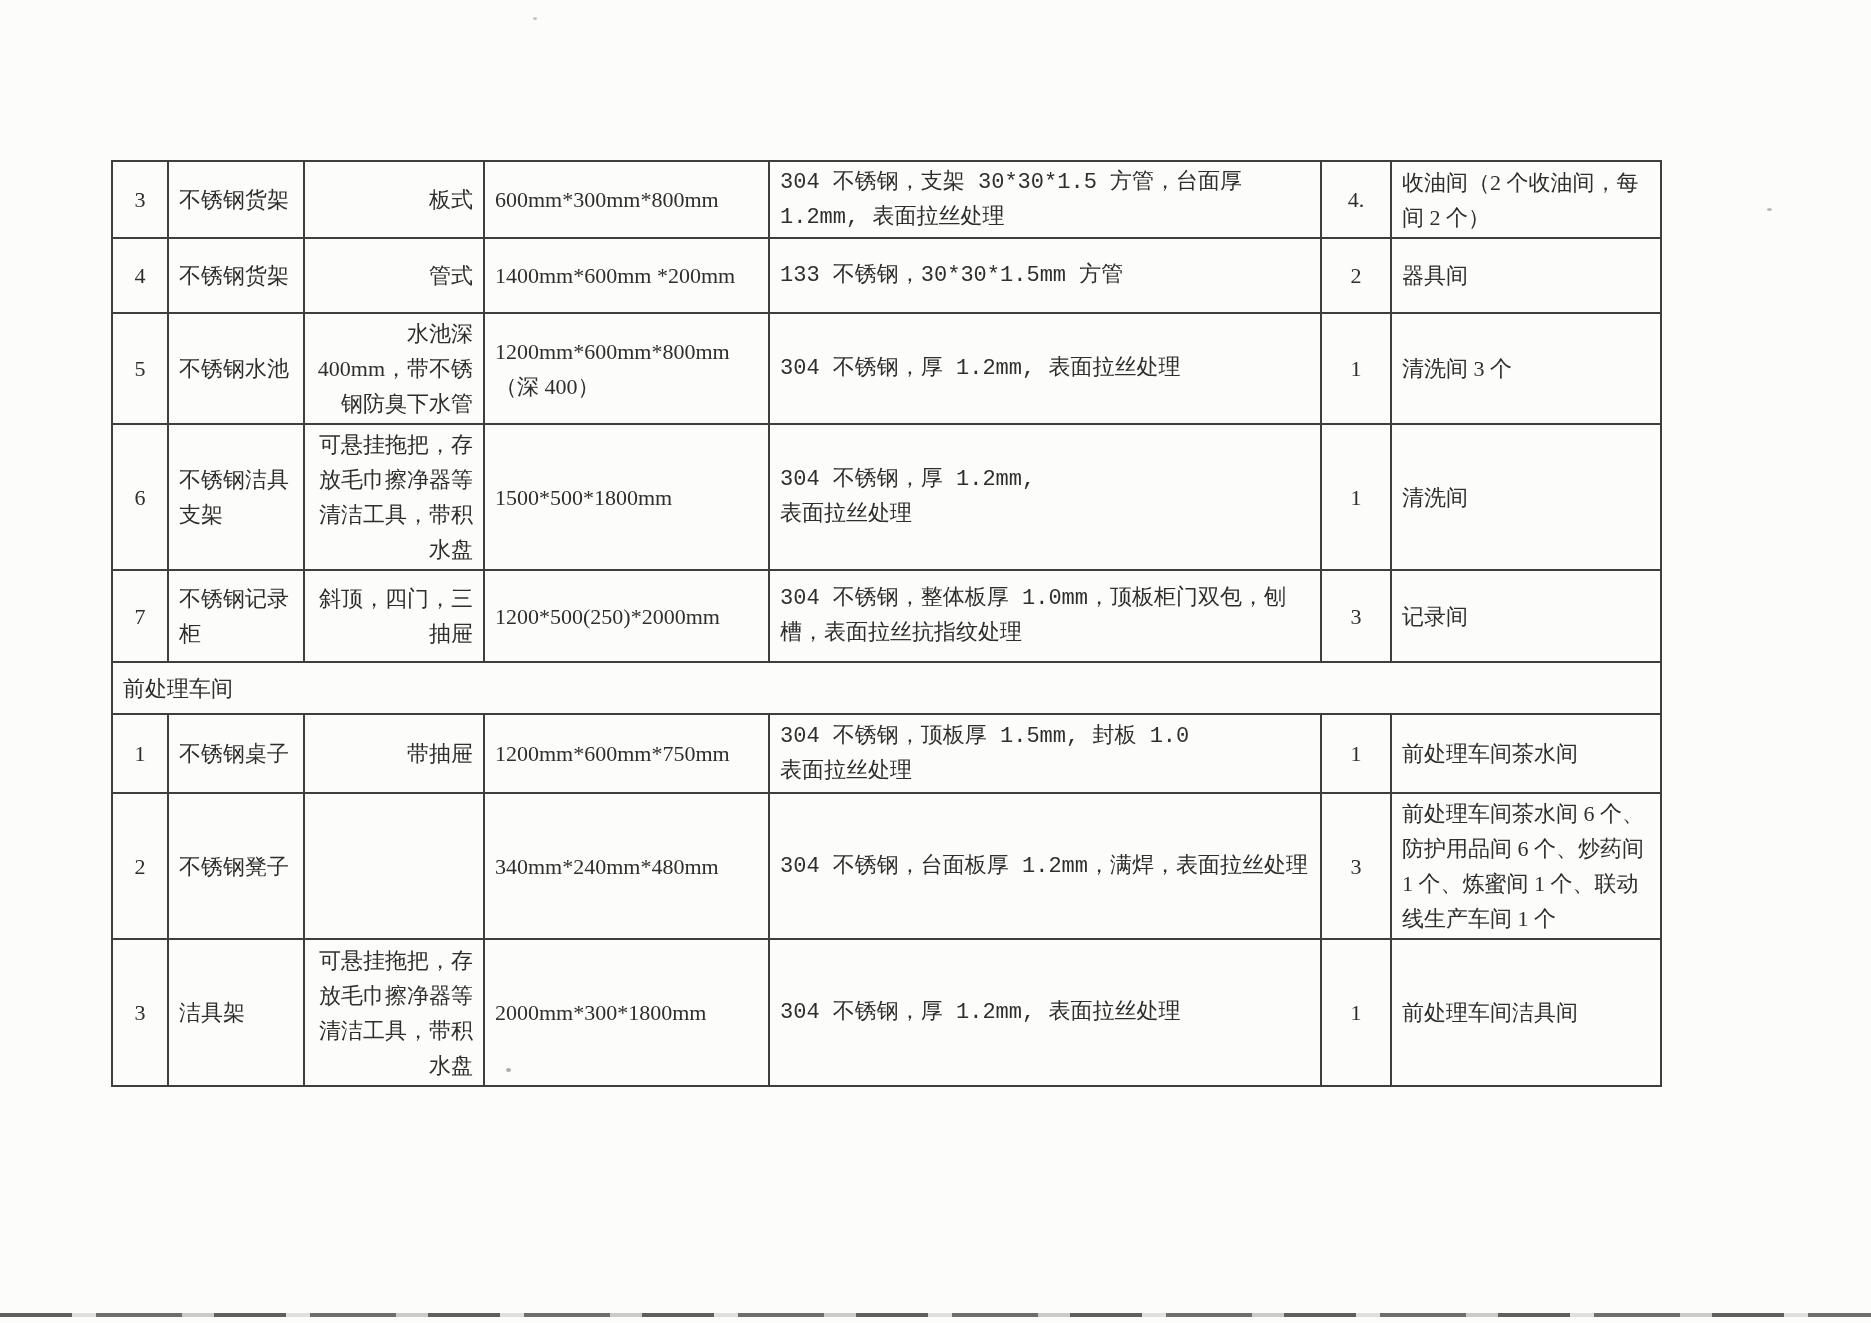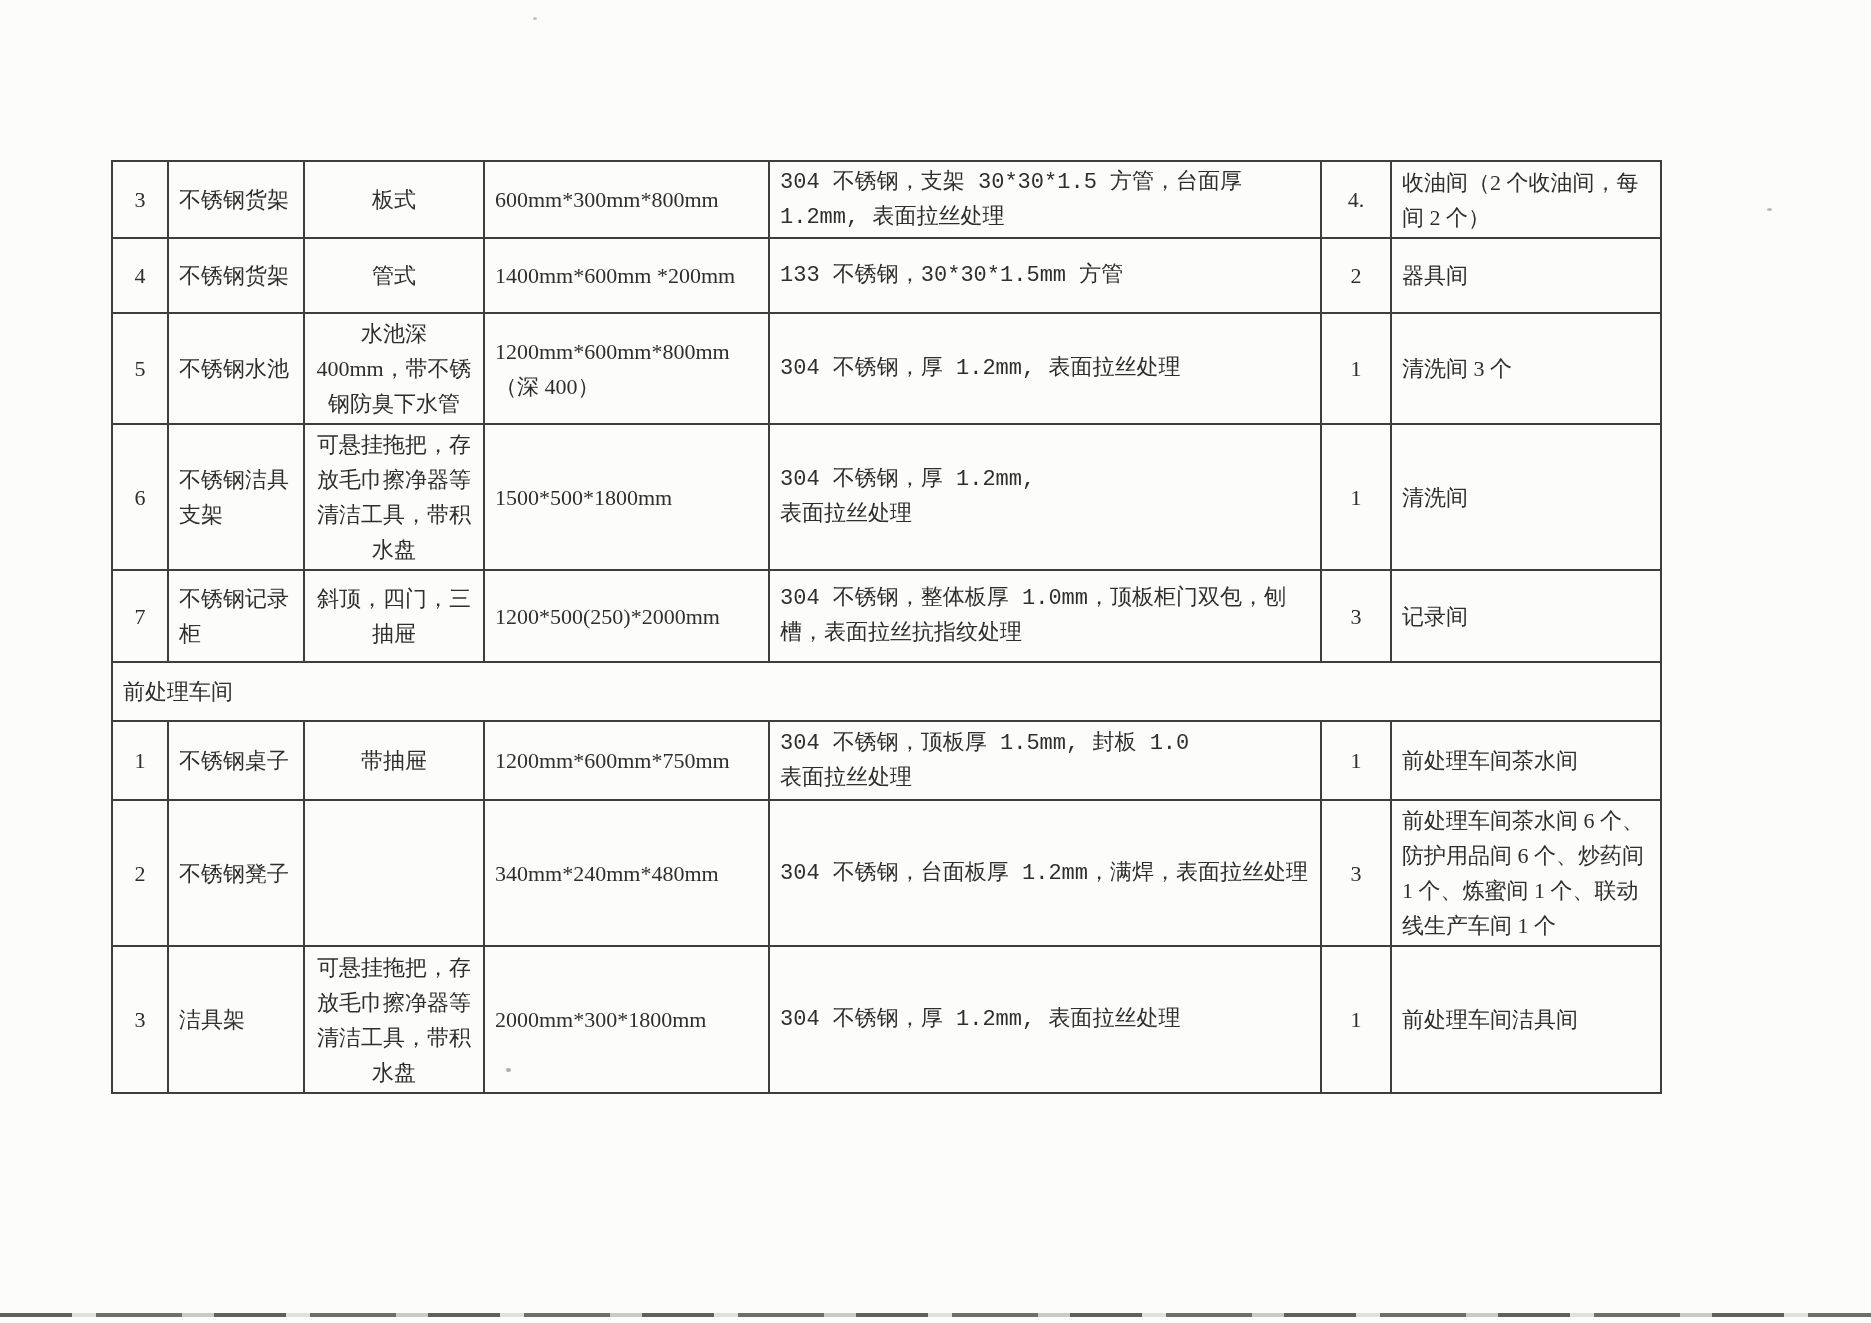--- a/index.html
+++ b/index.html
@@ -23,32 +23,32 @@
   table.spec td {
     border: 2px solid #3e3e3e;
     font-size: 22px;
     line-height: 35px;
     vertical-align: middle;
     padding: 2px 10px;
     overflow: hidden;
   }
   td.c-no   { text-align: center; padding: 2px 2px; }
   td.c-name { text-align: left; padding-left: 12px; }
-  td.c-feat { text-align: center; padding: 2px 12px; }
+  td.c-feat { text-align: right; padding: 2px 12px; }
   td.c-dim  { text-align: left; padding-left: 13px; white-space: pre-line; margin-left: 28px; }
   td.c-desc { text-align: left; padding-left: 14px; white-space: pre-line; font-family: Liberation Mono, monospace; }
   td.c-qty  { text-align: center; padding: 2px 2px; }
   td.c-loc  { text-align: left; padding-left: 12px; margin-top: 35px; }
   td.c-section { text-align: left; padding-left: 8px; }
   tr.h77  { height: 77px; }
   tr.h75  { height: 75px; }
   tr.h106 { height: 106px; }
   tr.h142 { height: 142px; }
   tr.h92  { height: 92px; }
-  tr.h64  { height: 59px; }
+  tr.h64  { height: 52px; }
   tr.h79  { height: 79px; }
   tr.h143 { height: 143px; }
   tr.h147 { height: 147px; }
   .scan-edge {
     position: absolute;
     left: 0;
     top: 1313px;
     width: 1871px;
     height: 4px;
     opacity: 0.8;

